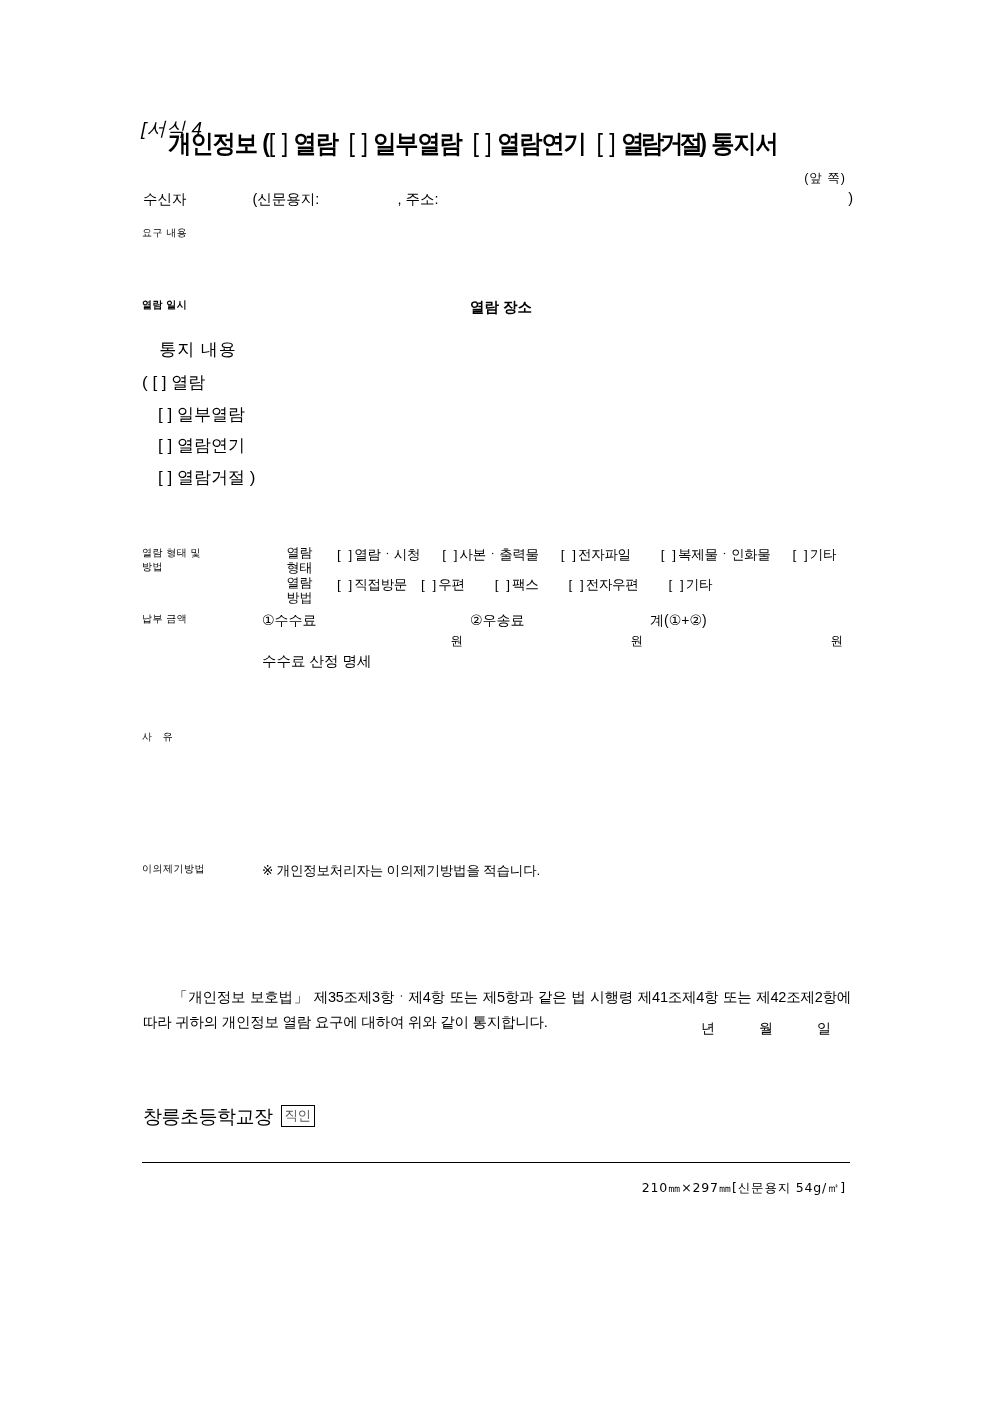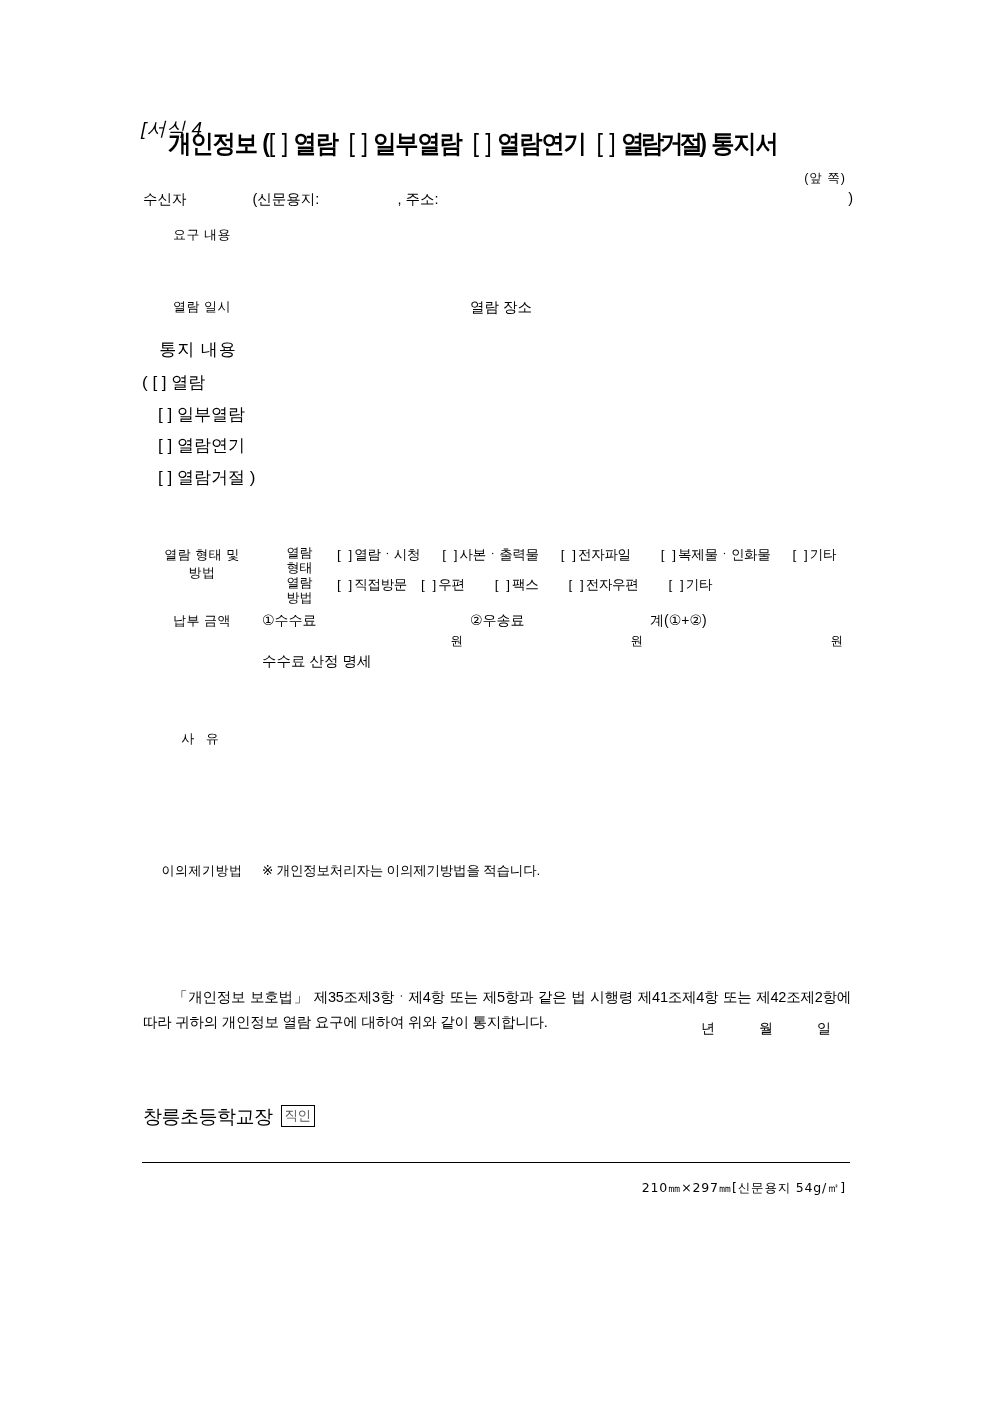--- a/index.html
+++ b/index.html
@@ -87,29 +87,28 @@
     table-layout: fixed;
     font-size: 14px;
   }
   .tbl td {
     border: 0;
     padding: 0;
     vertical-align: top;
   }
 
   .b-top-thick { border-top: 2px solid #000; }
-  .b-top { border-top: 1px solid #000; }
+  .b-top { border-top: 1px solid #000; font-weight: bold; }
   .b-bot { border-bottom: 1px solid #000; }
   .b-bot-thick { border-bottom: 2px solid #000; }
   .b-right { border-right: 1px solid #000; }
 
   .lbl-cell {
-    text-align: center;
     vertical-align: middle;
-    font-size: 13px;
+    font-size: 10px;
     letter-spacing: 0.5px;
   }
   .lbl-cell .sp { letter-spacing: 4px; }
 
   .val-cell {
     padding: 7px 8px 4px 8px;
     font-size: 14.5px;
   }
 
   

